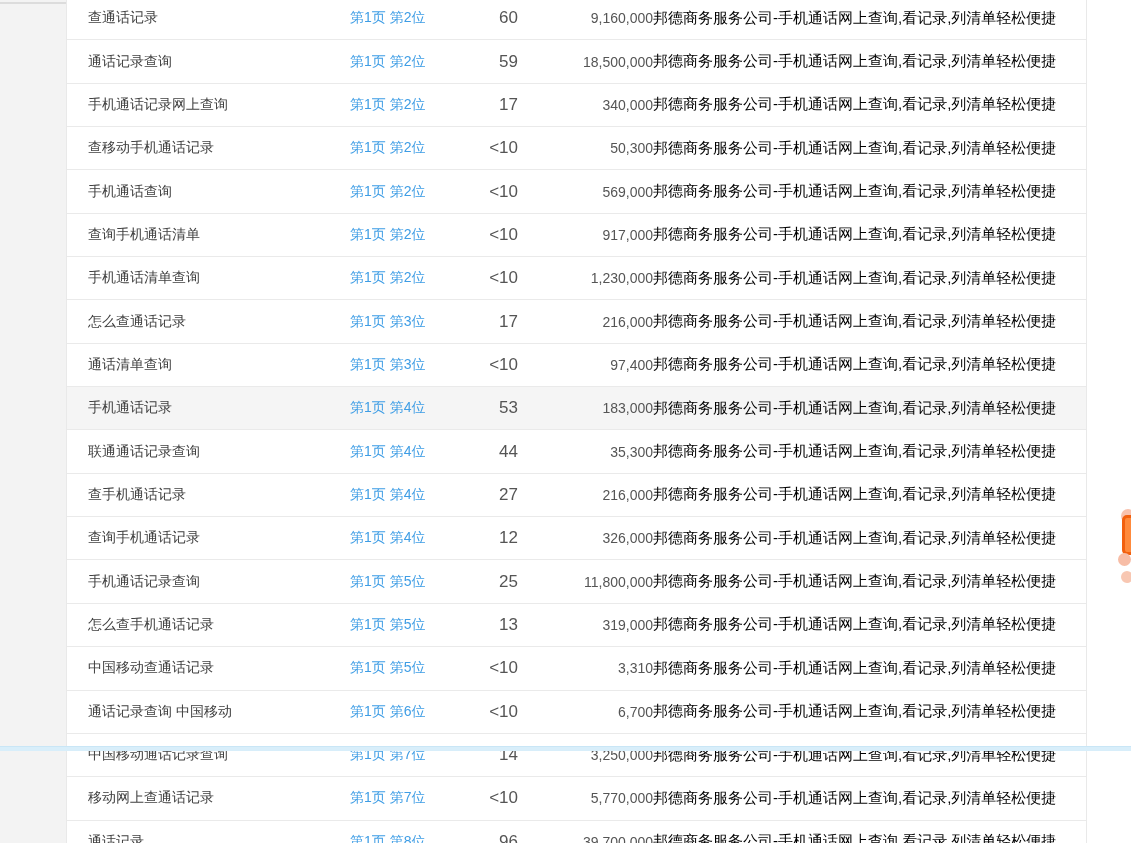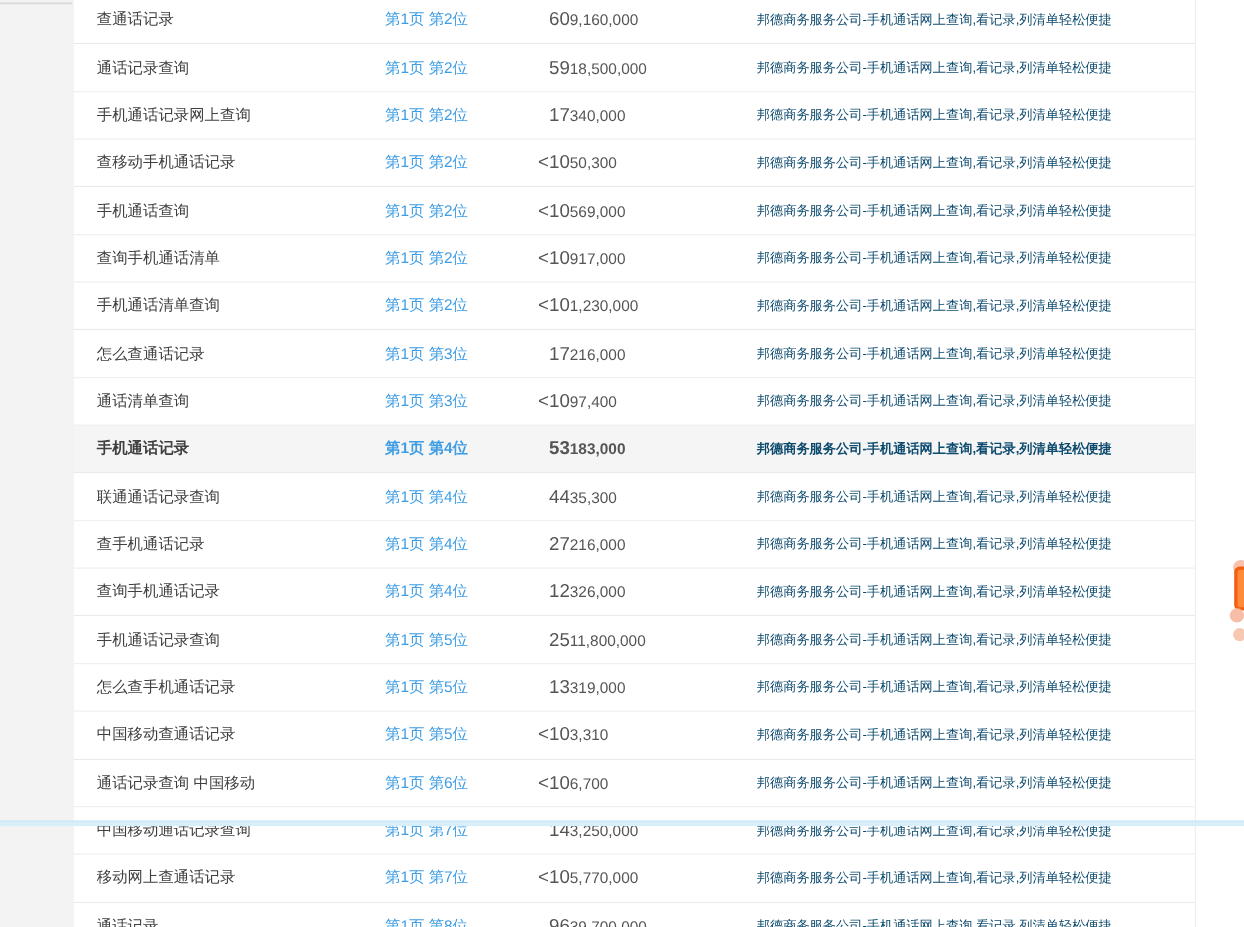--- a/index.html
+++ b/index.html
@@ -33,39 +33,39 @@
     box-sizing: border-box;
   }
   .row {
     display: flex;
     align-items: center;
     height: 43.35px;
     box-sizing: border-box;
     border-bottom: 1px solid #eaeaea;
     background: #ffffff;
   }
-  .row.highlight { background: #f5f5f5; font-weight: bold; }
+  .row.highlight { background: #f5f5f5; }
   .cell { white-space: nowrap; overflow: hidden; }
   .c-kw {
     width: 283px; box-sizing: border-box; padding-left: 21px;
     font-size: 14px; color: #404040;
   }
   .c-rank { width: 90px; font-size: 14px; }
   .c-rank a { color: #3e9de5; text-decoration: none; cursor: pointer; }
   .c-count {
     width: 78px; text-align: right;
     font-size: 17px; color: #555555;
   }
   .c-volume {
-    width: 135px; text-align: left;
+    width: 135px; text-align: right;
     font-size: 14px; color: #555555;
   }
   .c-desc {
-    flex: 1; box-sizing: border-box; padding-left: 35px;
-    font-size: 12px; color: #0c4a6e;
+    flex: 1; box-sizing: border-box; 
+    font-size: 15px; color: #000000;
   }
 
   
   .bottom-bar {
     position: absolute; left: 0; bottom: 0;
     width: 1131px; height: 4px;
     background: #d8eefa;
     border-top: 1px solid #c9e6f6;
   }
 

